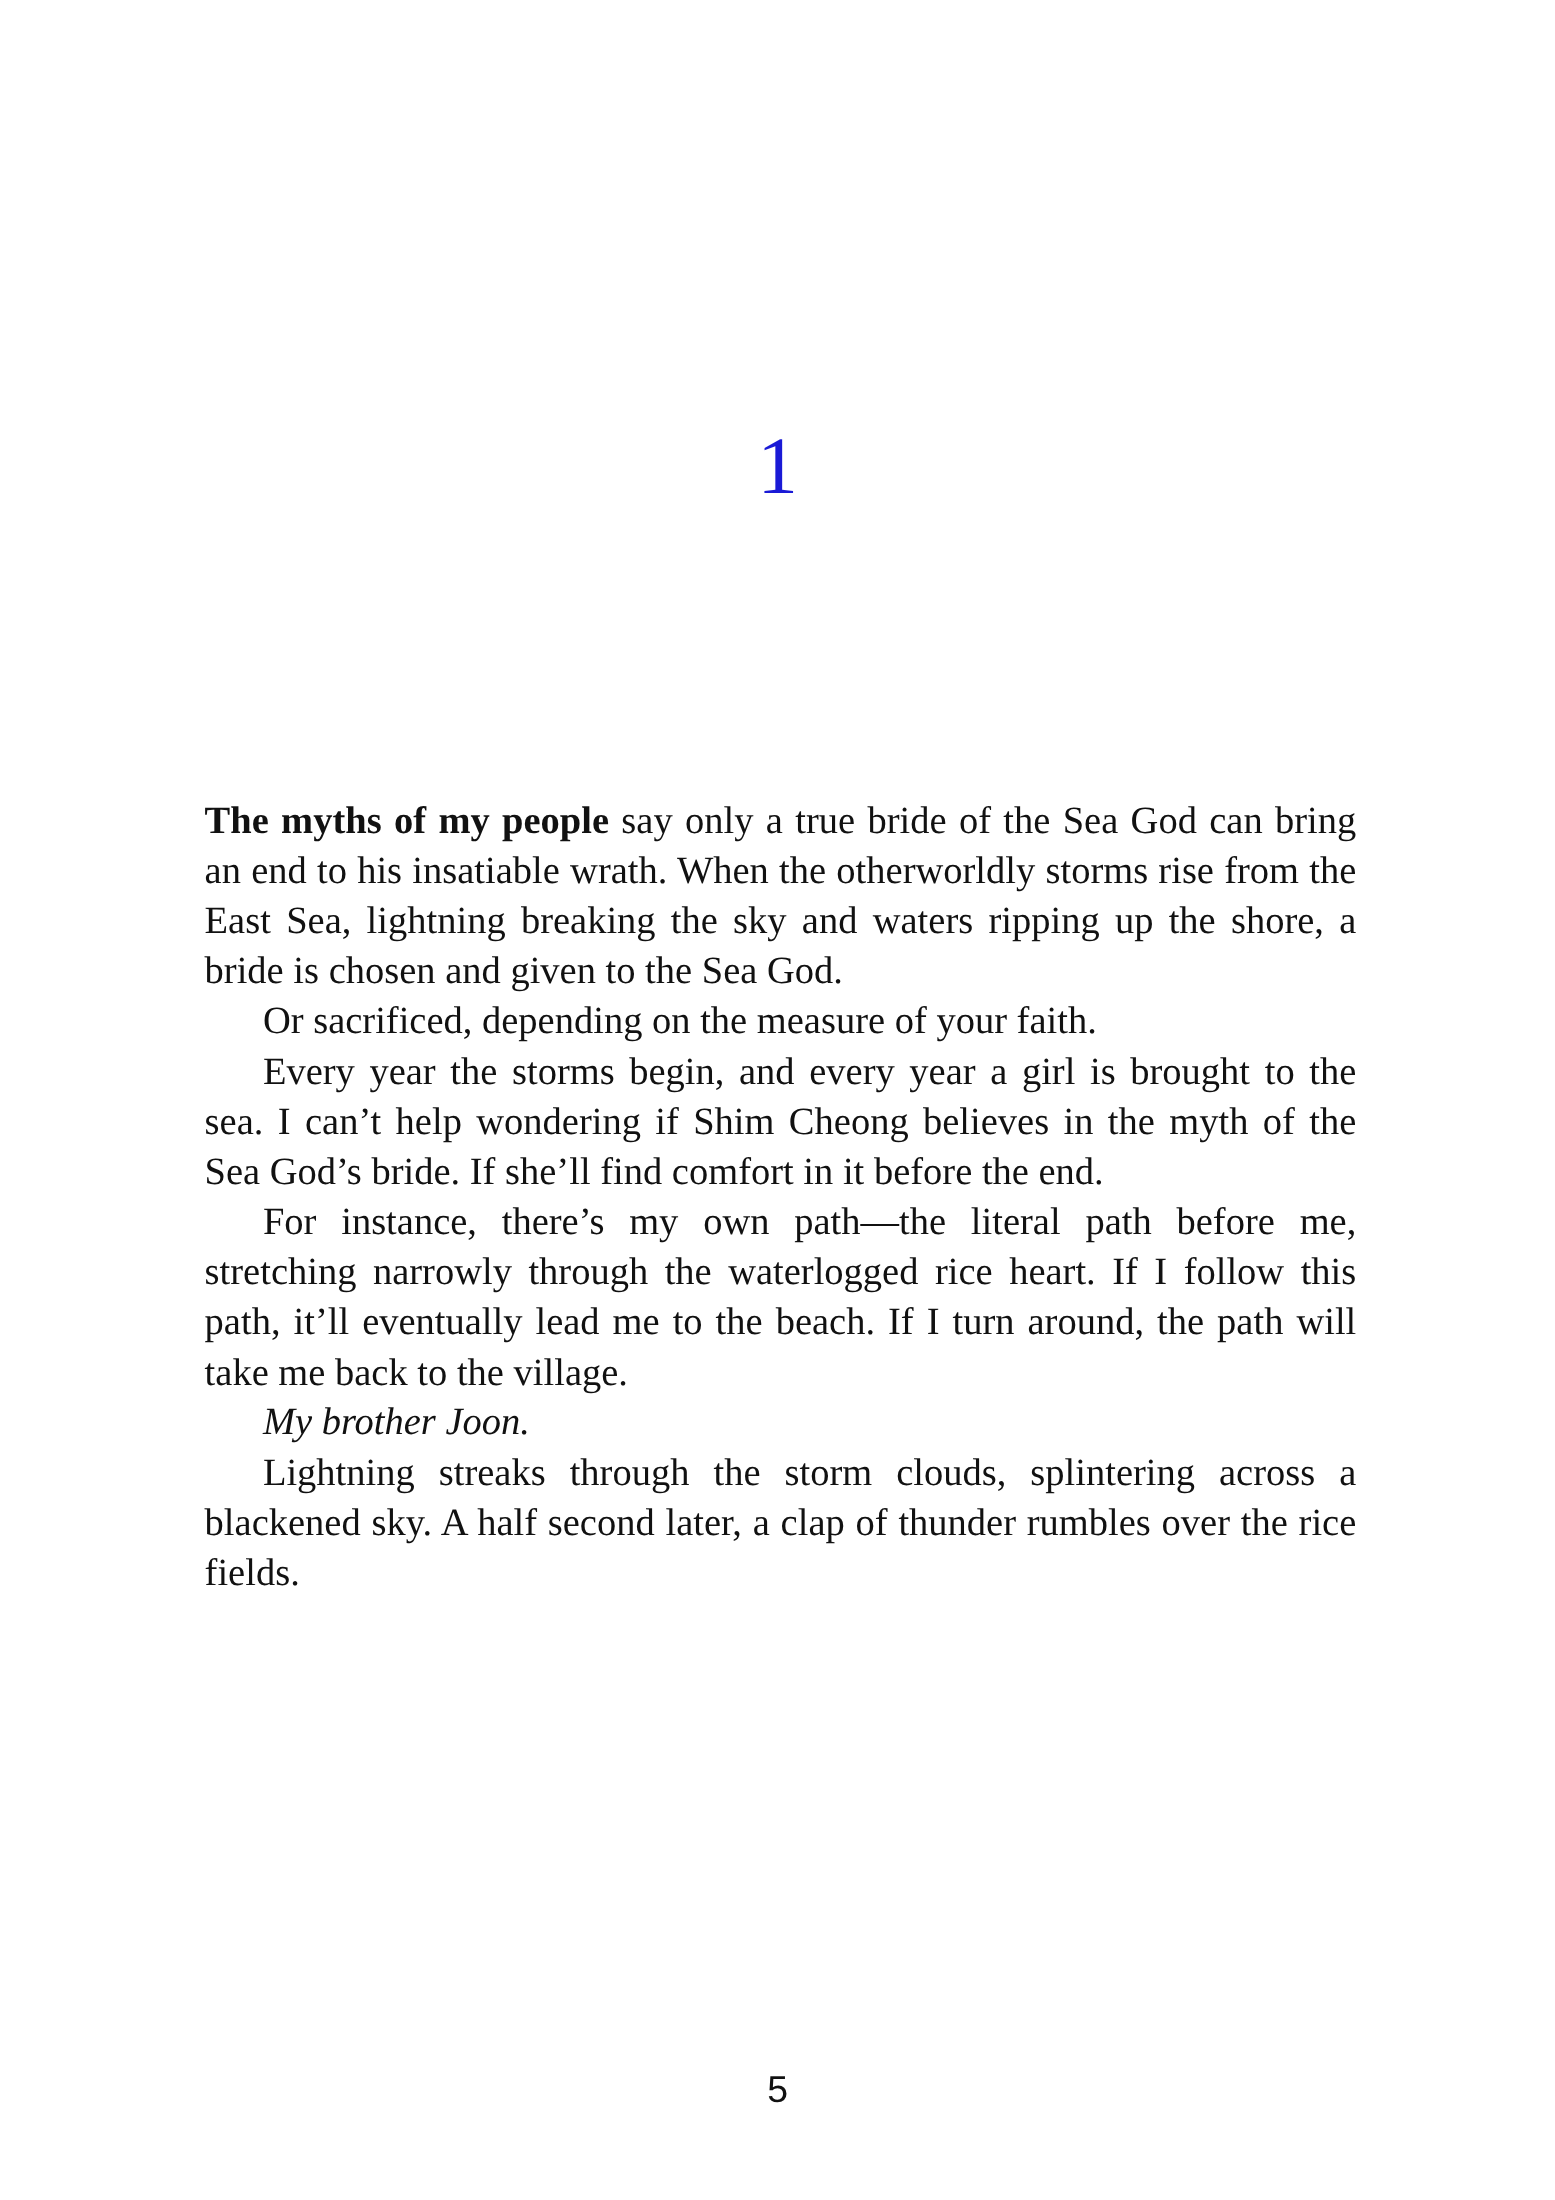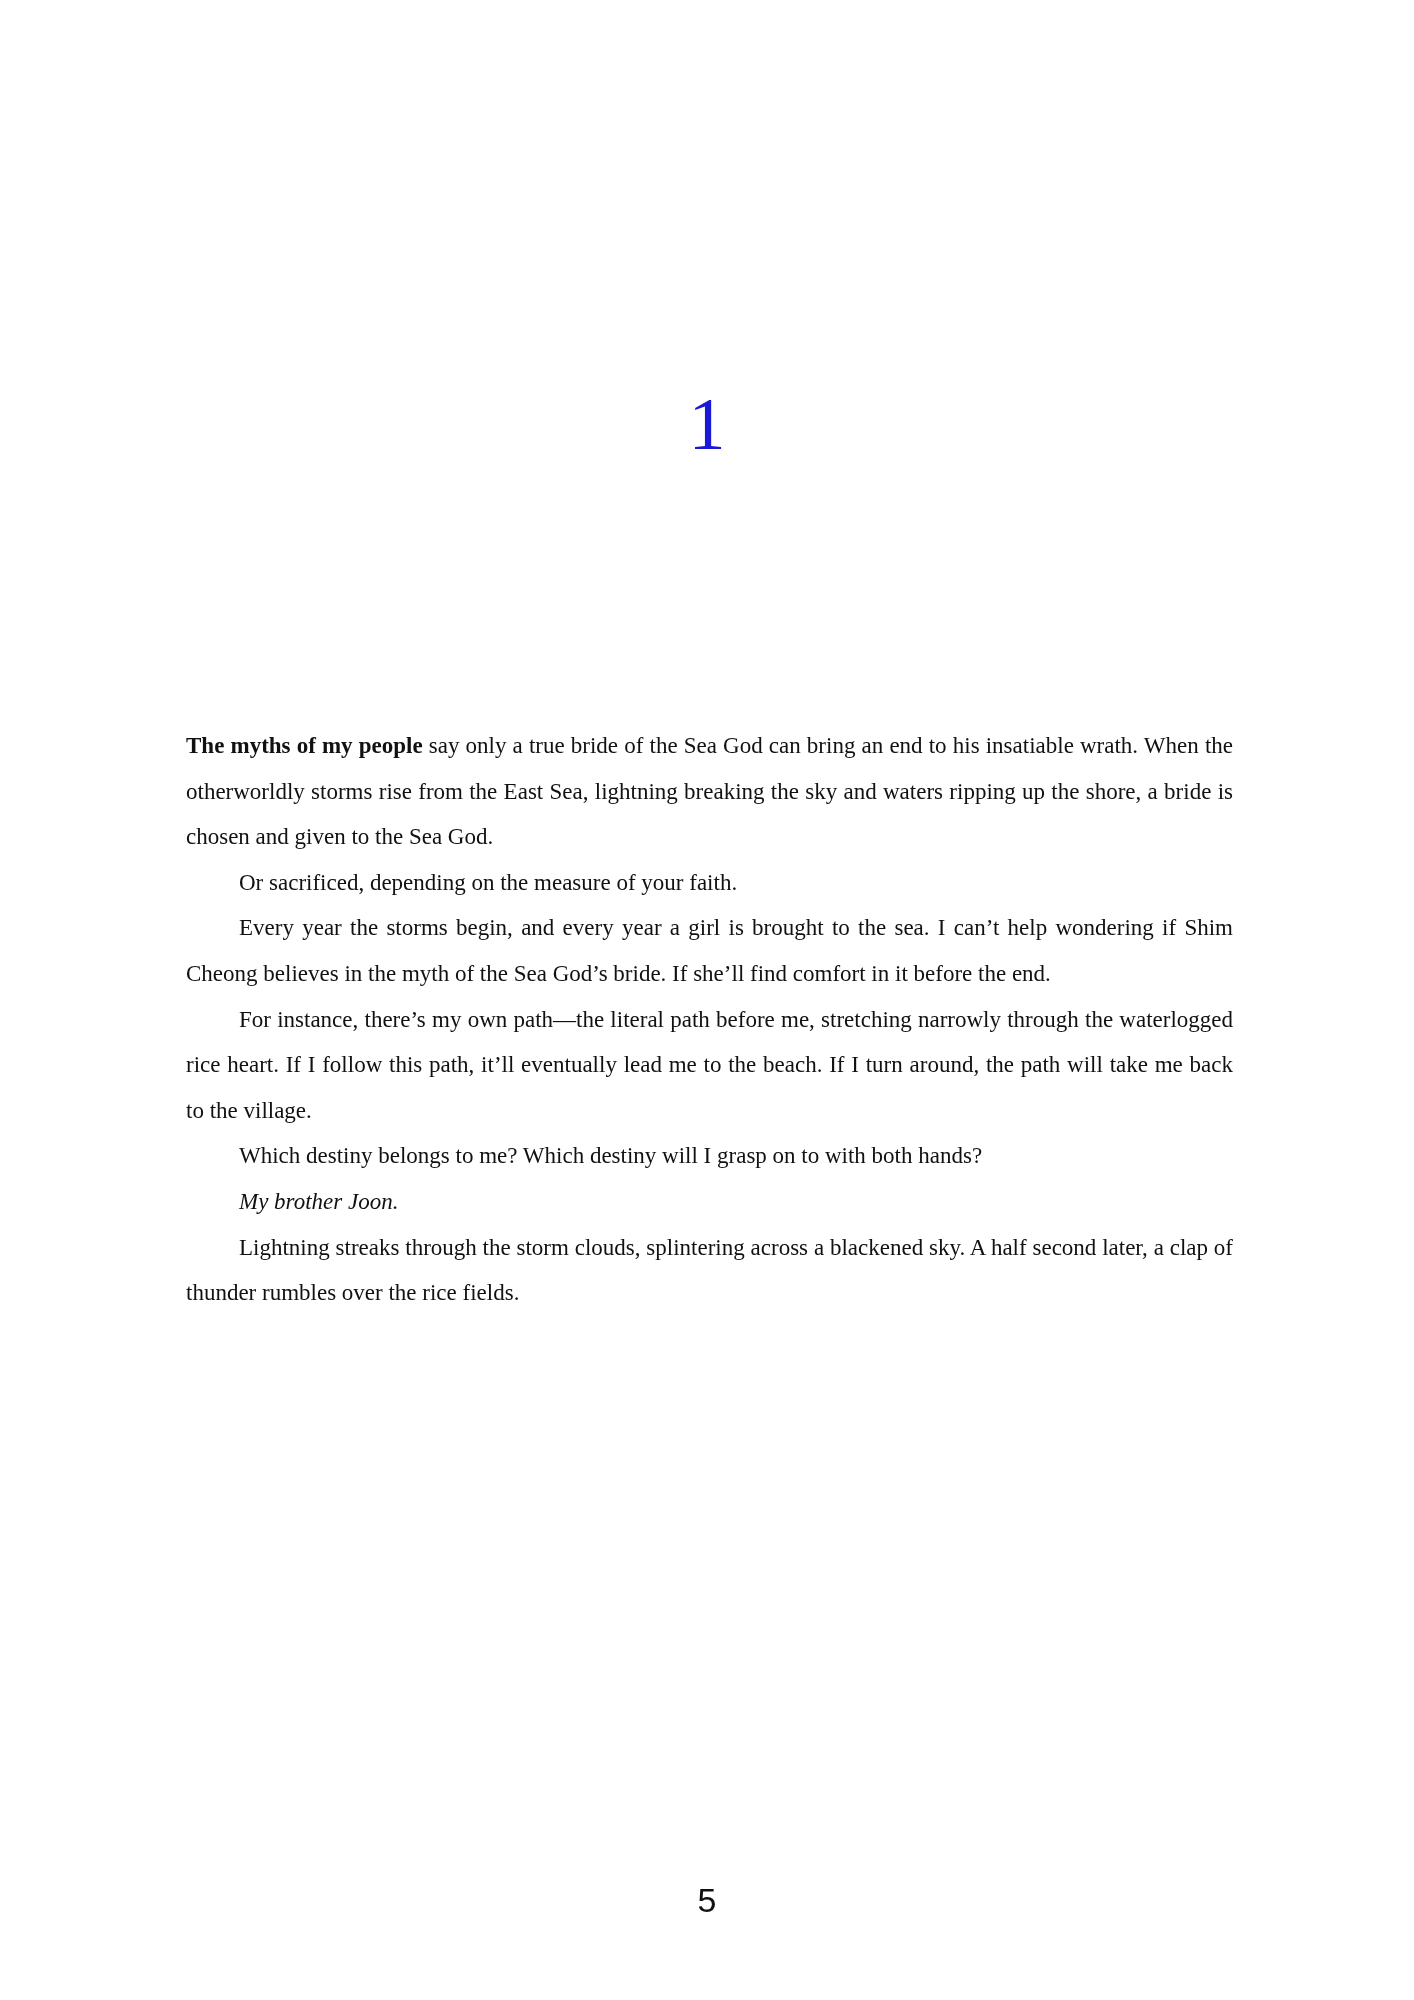--- a/index.html
+++ b/index.html
@@ -23,21 +23,21 @@
       font-size: 74px;
       line-height: 80px;
       color: #1a1ad6;
     }
     .body-text {
       position: absolute;
       left: 186px;
       width: 1047px;
       top: 723px;
       font-family: "Liberation Serif", serif;
-      font-size: 23px;
+      font-size: 35px;
       line-height: 45.6px;
       color: #111111;
       text-align: justify;
       letter-spacing: 0;
     }
     .body-text p {
       margin: 0;
       text-indent: 53px;
     }
     .body-text p.first {
@@ -63,18 +63,17 @@
 </head>
 <body>
 
 <div class="chapter-number">1</div>
 
 <div class="body-text">
   <p class="first"><b>The myths of my people</b><span> say only a true bride of the Sea God can bring an end to his insatiable wrath. When the otherworldly storms rise from the East Sea, lightning breaking the sky and waters ripping up the shore, a bride is chosen and given to the Sea God.</span></p>
   <p>Or sacrificed, depending on the measure of your faith.</p>
   <p>Every year the storms begin, and every year a girl is brought to the sea. I can’t help wondering if Shim Cheong believes in the myth of the Sea God’s bride. If she’ll find comfort in it before the end.</p>
   <p>For instance, there’s my own path—the literal path before me, stretching narrowly through the waterlogged rice heart. If I follow this path, it’ll eventually lead me to the beach. If I turn around, the path will take me back to the village.</p>
-  <p>Which destiny belongs to me? Which destiny will I grasp on to with both hands?</p>
   <p><i>My brother Joon.</i></p>
   <p>Lightning streaks through the storm clouds, splintering across a blackened sky. A half second later, a clap of thunder rumbles over the rice fields.</p>
 </div>
 
 <div class="page-number">5</div>
 
 </body></html>

